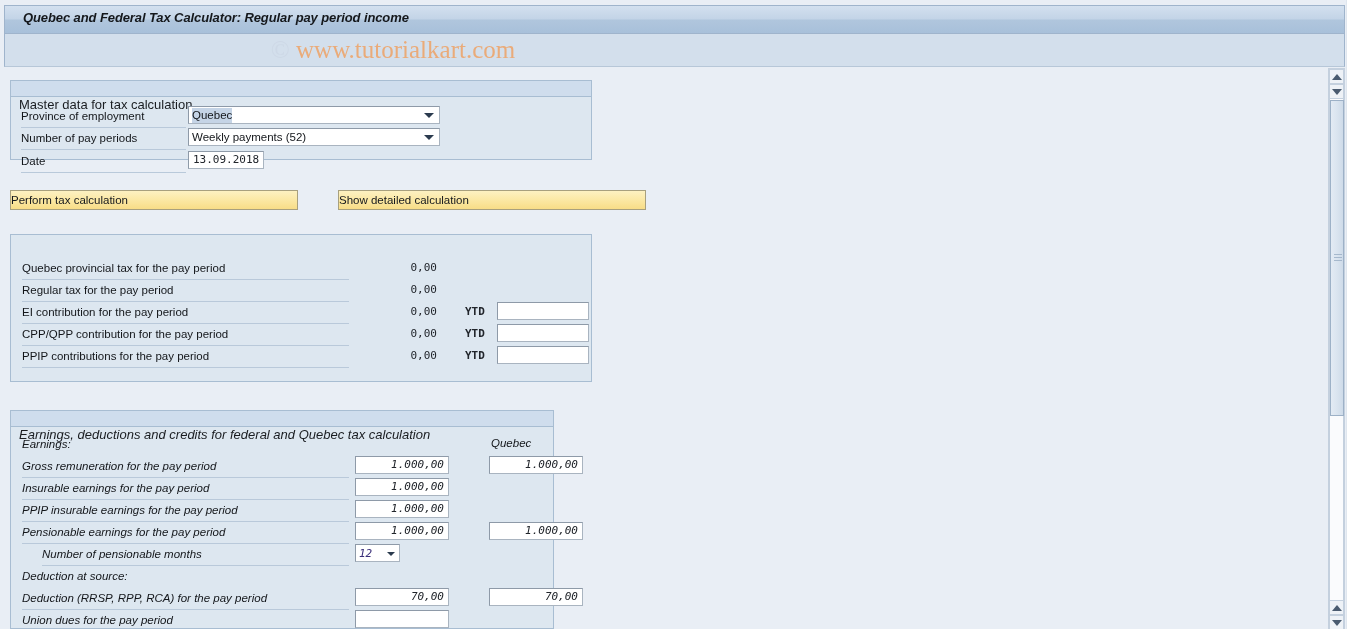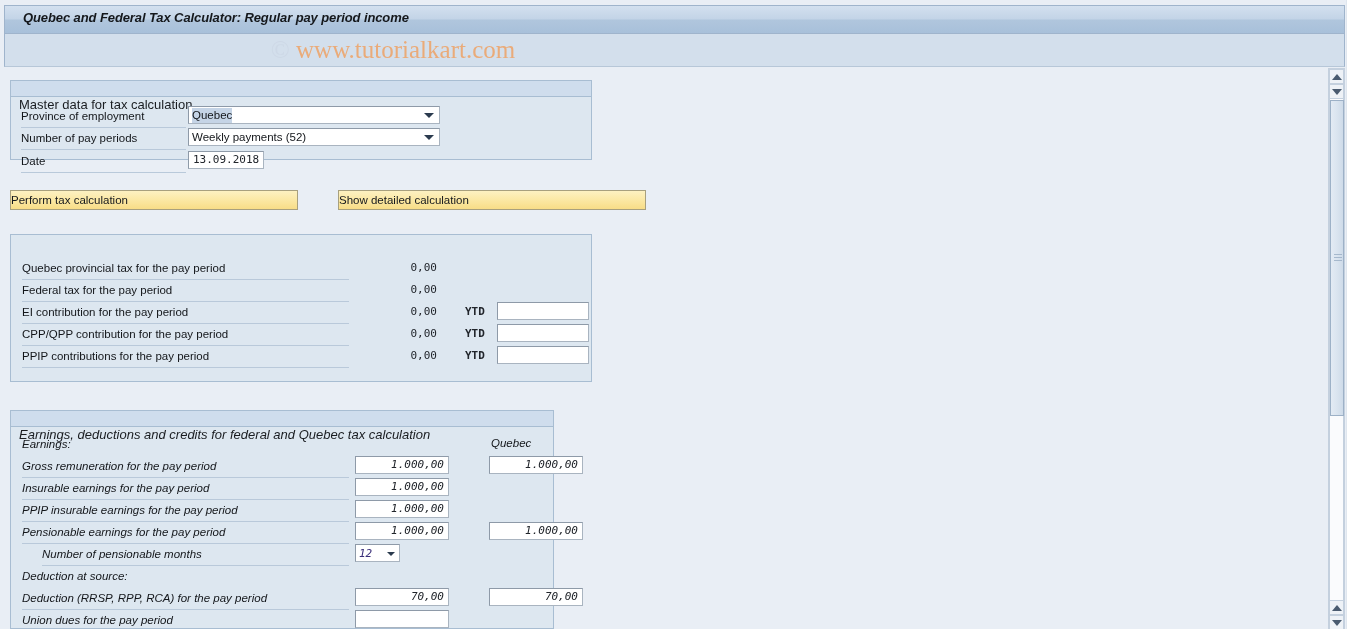--- a/index.html
+++ b/index.html
@@ -298,21 +298,21 @@
     </div>
 
     <div class="btn" style="left:10px; top:122px; width:288px;">Perform tax calculation</div>
     <div class="btn" style="left:302px; top:122px; width:308px;margin-left:36px;">Show detailed calculation</div>
 
     <div class="panel" style="left:10px; top:166px; width:582px; height:148px;">
 
       <div class="lbl lblu" style="left:11px; top:26px; width:327px;">Quebec provincial tax for the pay period</div>
       <div class="num" style="left:358px; top:26px; width:68px;">0,00</div>
 
-      <div class="lbl lblu" style="left:11px; top:48px; width:327px;">Federal tax for the pay period</div>
+      <div class="lbl lblu" style="left:11px; top:48px; width:327px;">Regular tax for the pay period</div>
       <div class="num" style="left:358px; top:48px; width:68px;">0,00</div>
 
       <div class="lbl lblu" style="left:11px; top:70px; width:327px;">EI contribution for the pay period</div>
       <div class="num" style="left:358px; top:70px; width:68px;">0,00</div>
       <div class="ytd" style="left:454px; top:70px;">YTD</div>
       <div class="inp" style="left:486px; top:67px; width:92px;"></div>
 
       <div class="lbl lblu" style="left:11px; top:92px; width:327px;">CPP/QPP contribution for the pay period</div>
       <div class="num" style="left:358px; top:92px; width:68px;">0,00</div>
       <div class="ytd" style="left:454px; top:92px;">YTD</div>

